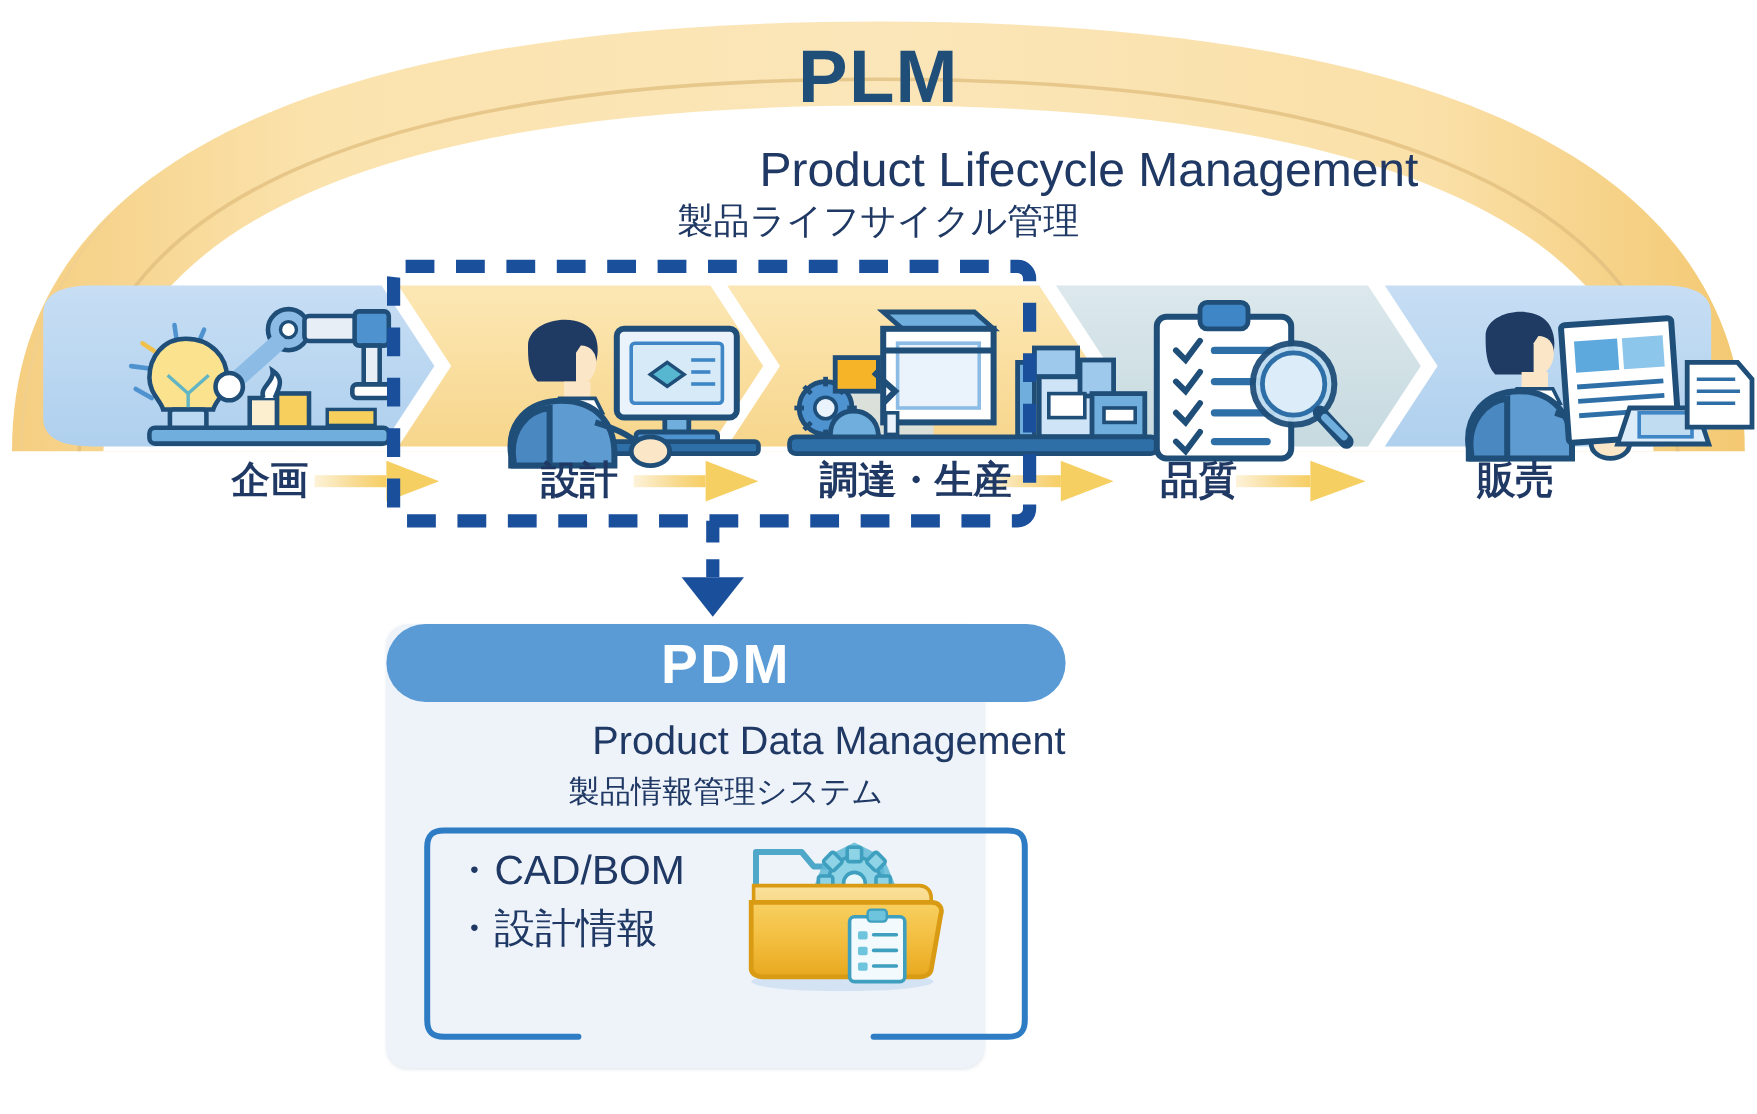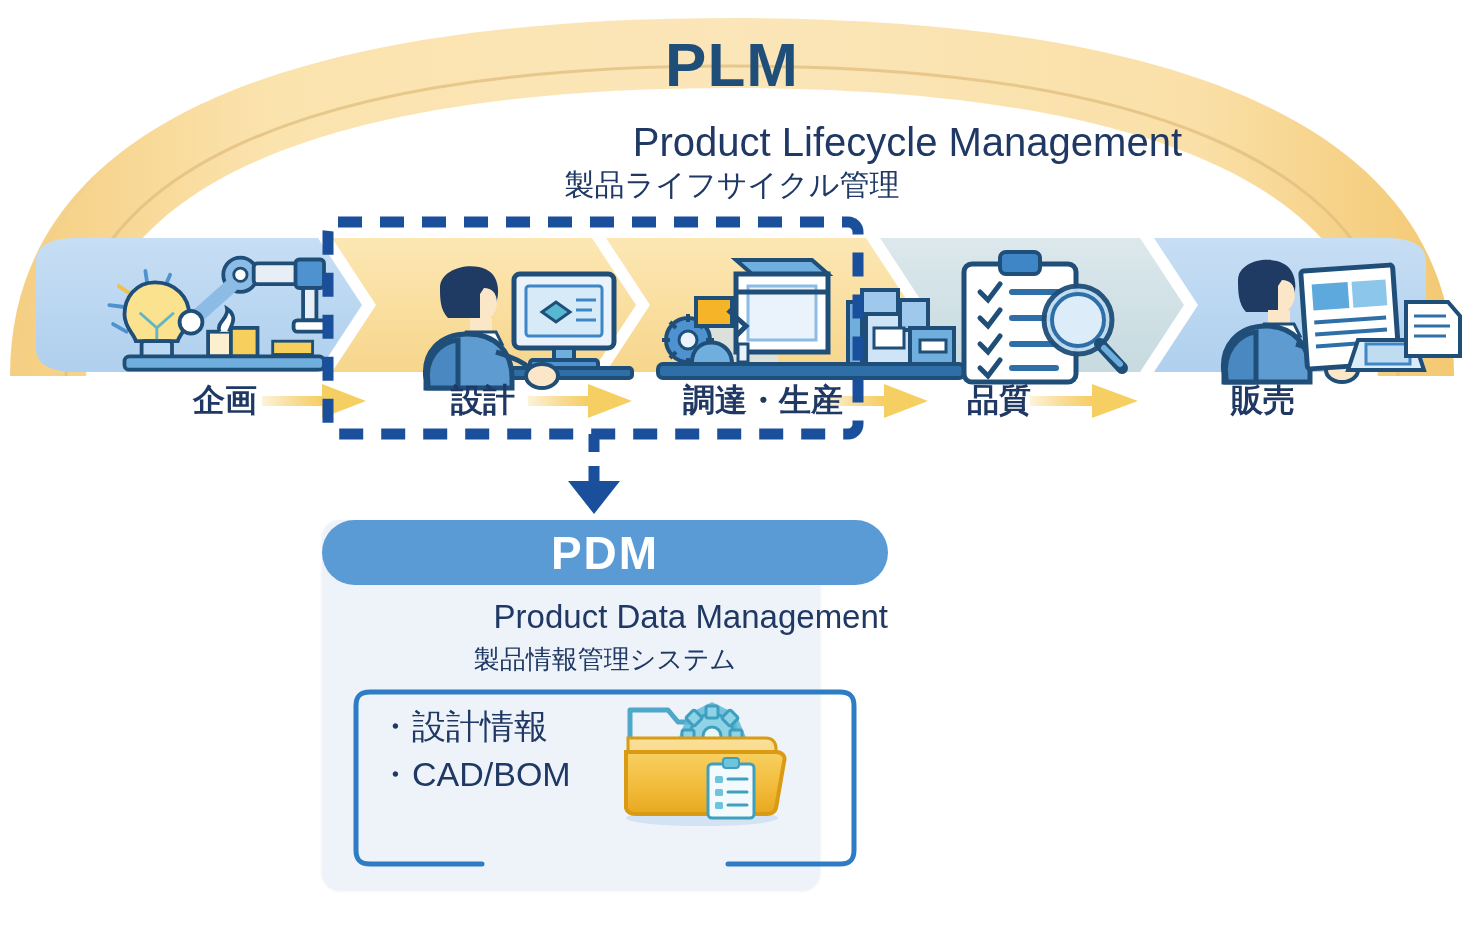--- a/index.html
+++ b/index.html
@@ -375,22 +375,22 @@
 
       <svg class="innerframe" viewBox="0 0 506 180">
         <path d="M 130 176 L 18 176 C 8 176, 4 172, 4 162
                  L 4 18 C 4 8, 8 4, 18 4
                  L 488 4 C 498 4, 502 8, 502 18
                  L 502 162 C 502 172, 498 176, 488 176
                  L 376 176" fill="none" stroke="#2E7DC4" stroke-width="5" stroke-linecap="round"></path>
       </svg>
 
       <div class="bullets">
+        <div class="bullet">・CAD/BOM</div>
         <div class="bullet">・設計情報</div>
-        <div class="bullet">・CAD/BOM</div>
       </div>
 
       <div class="folder-wrap">
         <svg viewBox="0 0 190 130" width="190" height="130">
           <defs>
             <linearGradient id="fFront" x1="0" y1="0" x2="0" y2="1">
               <stop offset="0%" stop-color="#F8D061"></stop>
               <stop offset="55%" stop-color="#F2BC3C"></stop>
               <stop offset="100%" stop-color="#E8A81F"></stop>
             </linearGradient>

